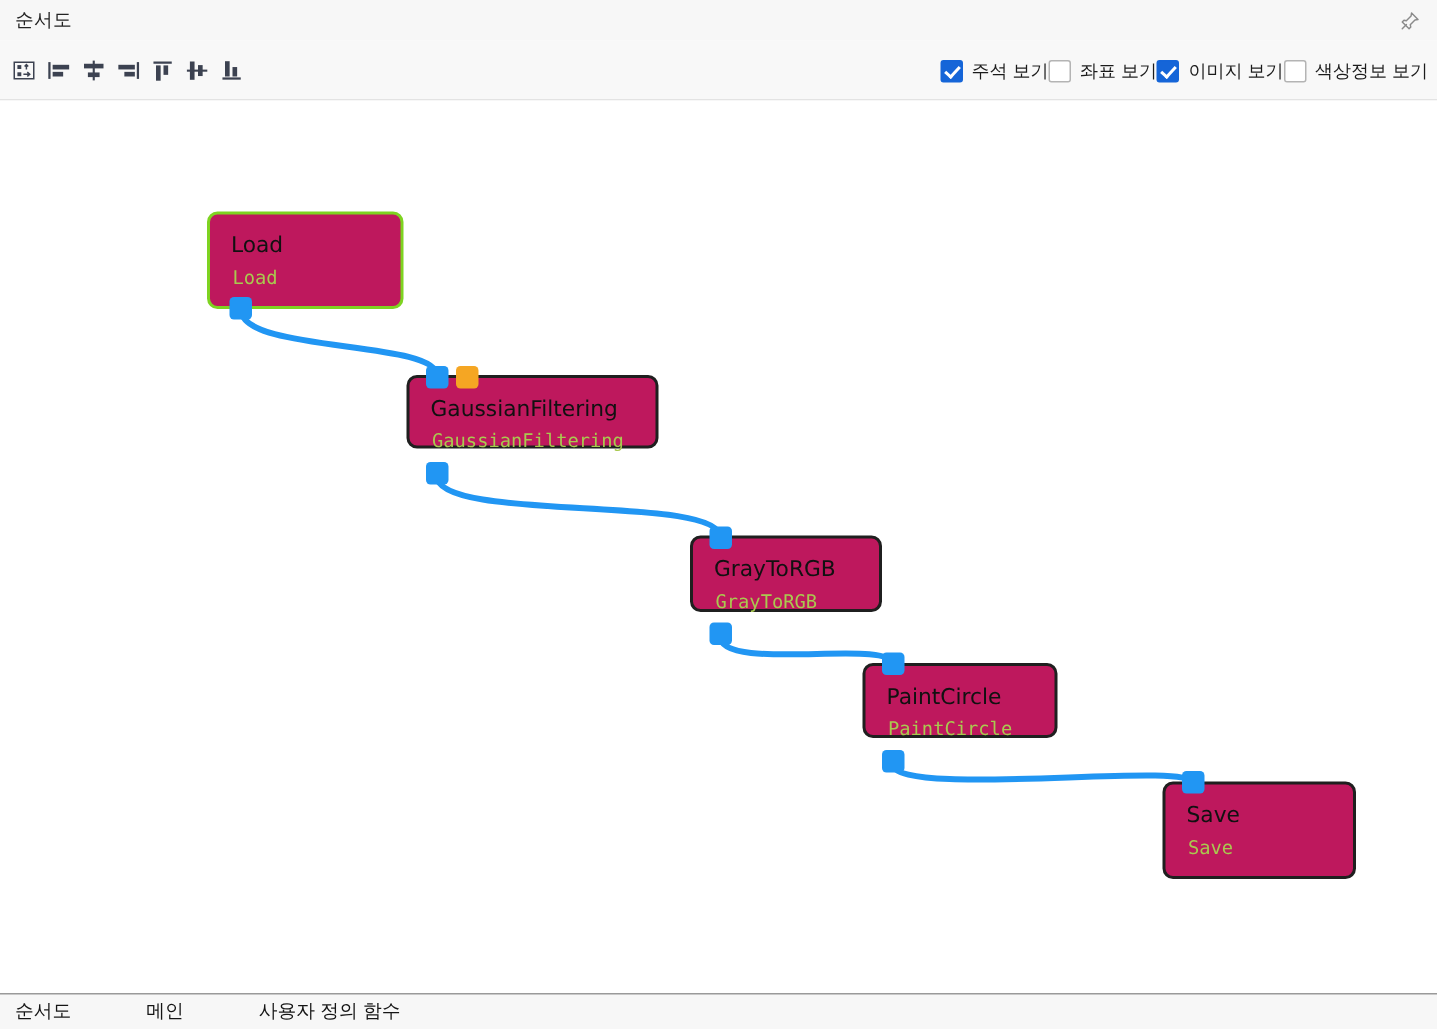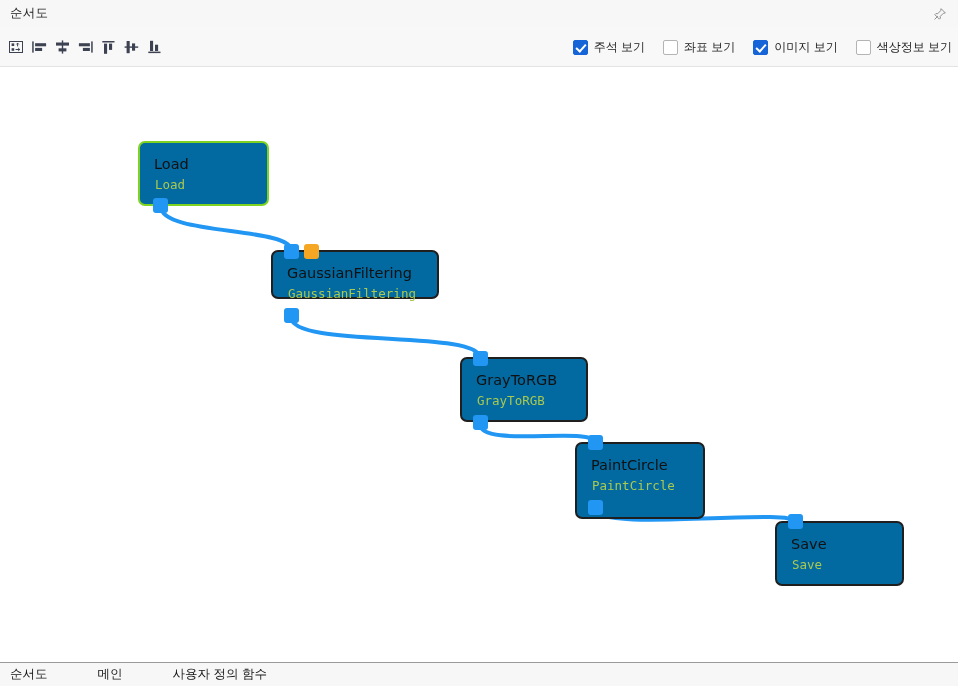--- a/index.html
+++ b/index.html
@@ -56,21 +56,21 @@
     border-radius: 2px;
   }
 
   .checks {
     position: absolute; right: 6px; top: 0;
     height: 40px;
     display: flex; align-items: center;
   }
   .check-item {
     display: flex; align-items: center;
-    margin-left: 18px;
+    margin-left: 0;
   }
   .cbox {
     width: 15px; height: 15px;
     border: 1px solid #b4b4b4;
     border-radius: 2px;
     background: #ffffff;
     box-sizing: border-box;
     position: relative;
     flex: 0 0 auto;
   }
@@ -104,21 +104,21 @@
   .canvas svg.links {
     position: absolute; left: 0; top: 0;
     width: 958px; height: 595px;
     pointer-events: none;
   }
 
   
   .node {
     position: absolute;
     box-sizing: border-box;
-    background: #0369a1;
+    background: #be185d;
     border: 2px solid #1f1f1f;
     border-radius: 7px;
   }
   .node.selected { border-color: #7ed321; }
   .node .n-title {
     position: absolute;
     left: 14px; top: 13px;
     font-size: 14.5px;
     color: #111111;
     font-family: "DejaVu Sans", sans-serif;
@@ -279,27 +279,27 @@
           <div class="n-sub">Load</div>
         </div>
         <div class="port out" style="left: 153px; top: 131px;"></div>
         <div class="node" style="left: 271px; top: 183px; width: 168px; height: 49px;">
           <div class="n-title">GaussianFiltering</div>
           <div class="n-sub">GaussianFiltering</div>
         </div>
         <div class="port out" style="left: 284px; top: 177px;"></div>
         <div class="port orange" style="left: 304px; top: 177px;"></div>
         <div class="port out" style="left: 284px; top: 241px;"></div>
-        <div class="node" style="left: 460px; top: 290px; width: 128px; height: 65px;">
+        <div class="node" style="left: 460px; top: 290px; width: 128px; height: 51px;">
           <div class="n-title">GrayToRGB</div>
           <div class="n-sub">GrayToRGB</div>
         </div>
         <div class="port out" style="left: 473px; top: 284px;"></div>
         <div class="port out" style="left: 473px; top: 348px;"></div>
-        <div class="node" style="left: 575px; top: 375px; width: 130px; height: 77px;">
+        <div class="node" style="left: 575px; top: 375px; width: 130px; height: 50px;">
           <div class="n-title">PaintCircle</div>
           <div class="n-sub">PaintCircle</div>
         </div>
         <div class="port out" style="left: 588px; top: 368px;"></div>
         <div class="port out" style="left: 588px; top: 433px;"></div>
         <div class="node" style="left: 775px; top: 454px; width: 129px; height: 65px;">
           <div class="n-title">Save</div>
           <div class="n-sub">Save</div>
         </div>
         <div class="port out" style="left: 788px; top: 447px;"></div>

